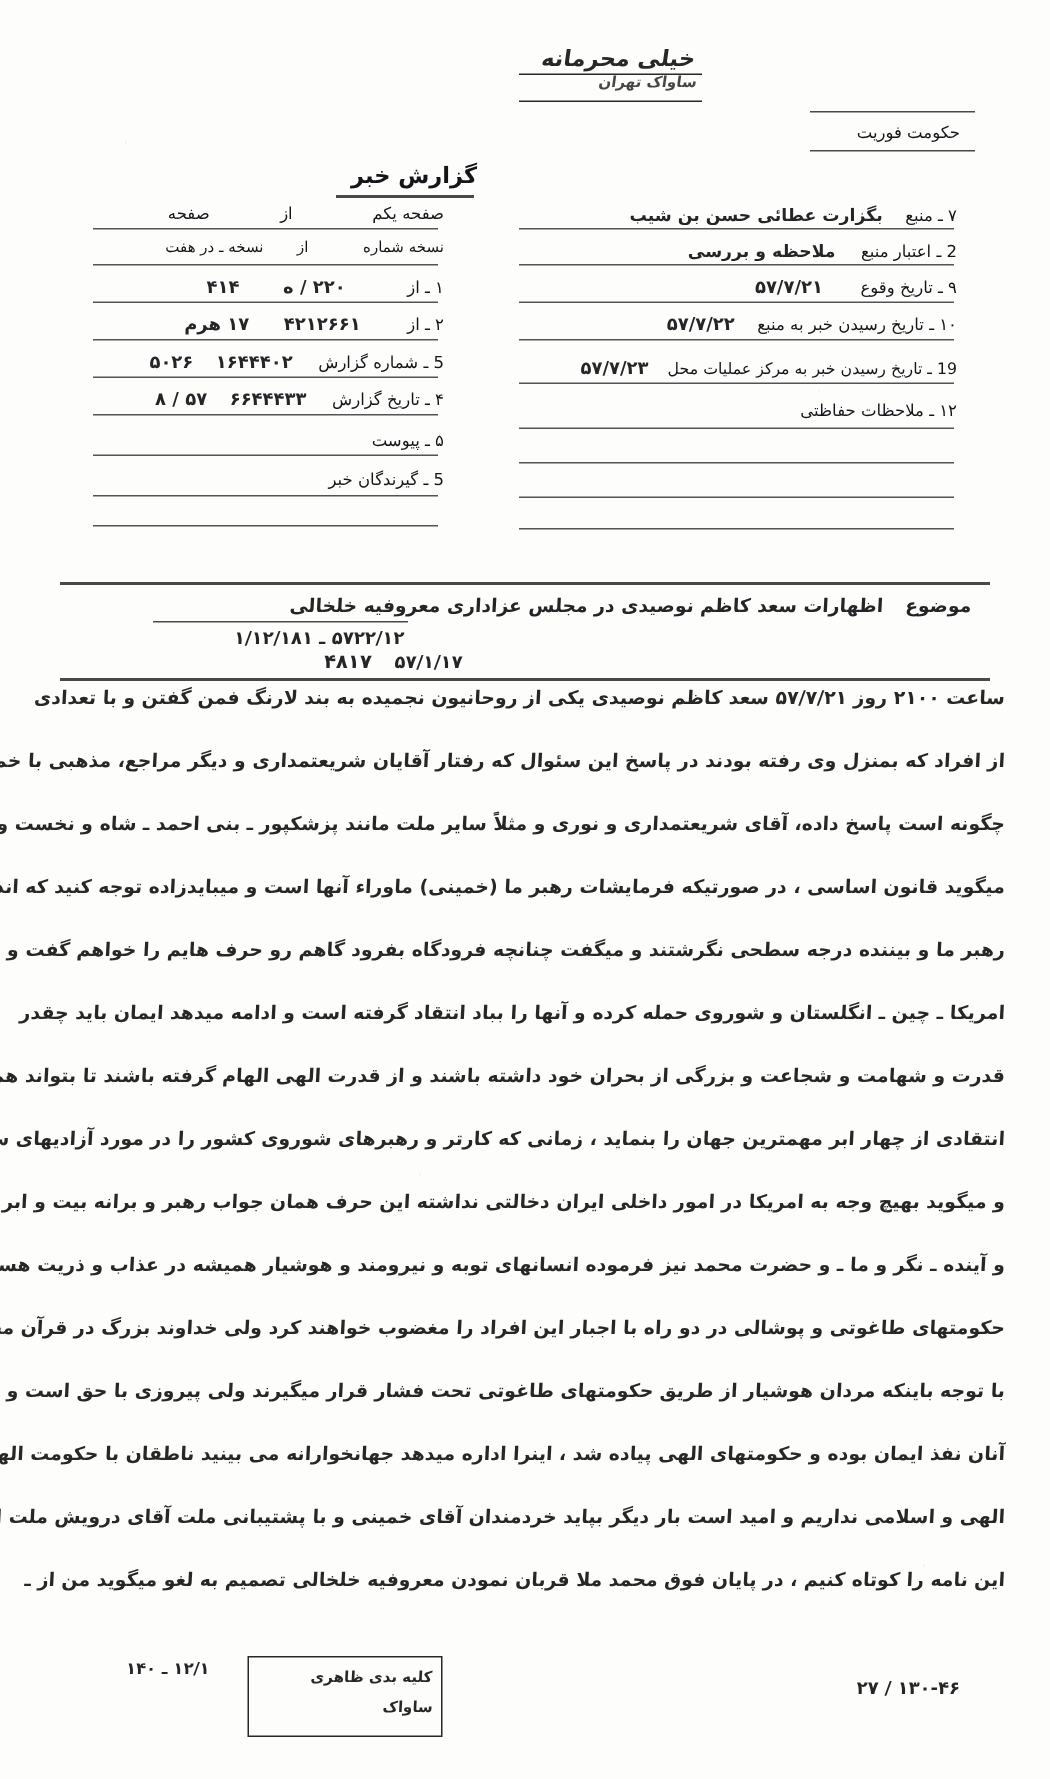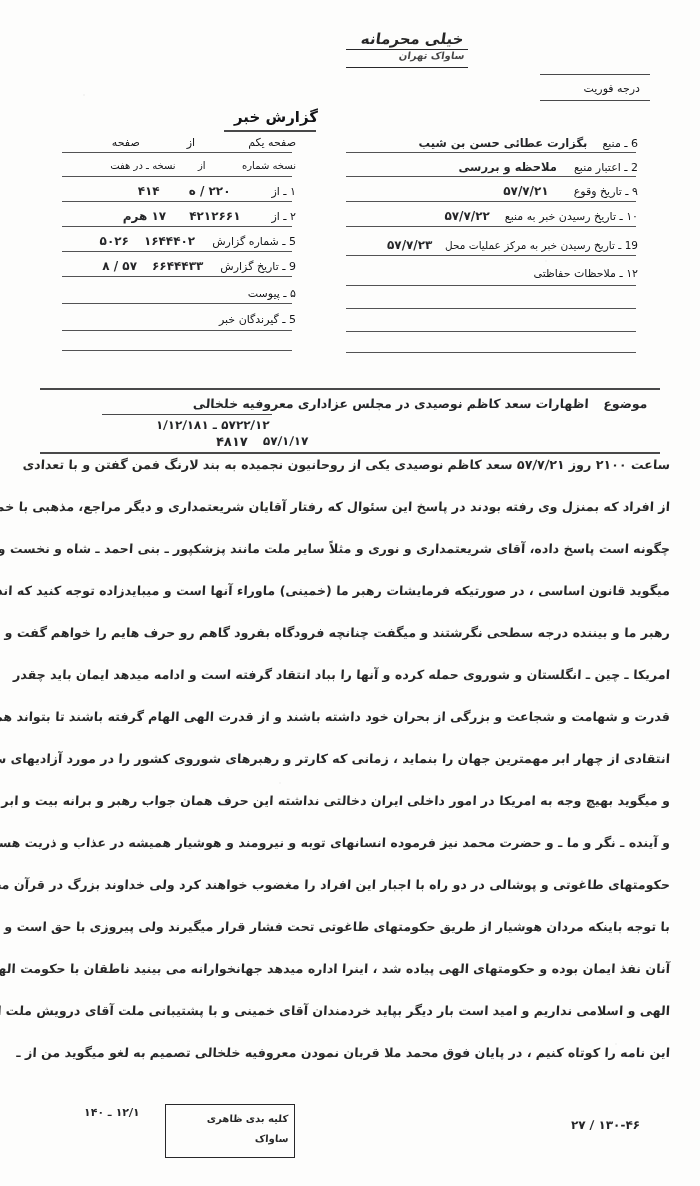--- a/index.html
+++ b/index.html
@@ -145,21 +145,21 @@
 <div class="page">
 
   <div class="box" id="stamp-top" style="border:none;">
     <div class="stamp-line s1 hand">خیلی محرمانه</div>
     <div class="stamp-rule" style="top:19px;"></div>
     <div class="stamp-line s2 hand">ساواک تهران</div>
     <div class="stamp-rule" style="top:37px;"></div>
   </div>
 
   <div class="rule" id="degree-rule"></div>
-  <div class="ink" id="degree-label">درجه فوریت</div>
+  <div class="ink" id="degree-label">حکومت فوریت</div>
   <div class="rule" id="degree-rule2"></div>
 
   <div class="ink" id="report-title">گزارش خبر</div>
   <div class="rule thick" id="title-underline"></div>
 
   <div class="ink" style="top:136px; right:404px; font-size:11px;">
     <span>صفحه یکم</span>
     <span style="display:inline-block;width:46px;"></span>
     <span>از</span>
     <span style="display:inline-block;width:40px;"></span>
@@ -197,37 +197,37 @@
   <div class="ink" style="top:234px; right:404px; font-size:11px;">
     <span>5 ـ شماره گزارش</span>
     <span style="display:inline-block;width:10px;"></span>
     <span class="hand meta-val">۱۶۴۴۴۰۲</span>
     <span style="display:inline-block;width:8px;"></span>
     <span class="hand meta-val">۵۰۲۶</span>
   </div>
   <div class="dotline" style="top:251px; right:408px; width:230px;"></div>
 
   <div class="ink" style="top:259px; right:404px; font-size:11px;">
-    <span>9 ـ تاریخ گزارش</span>
+    <span>۴ ـ تاریخ گزارش</span>
     <span style="display:inline-block;width:10px;"></span>
     <span class="hand meta-val">۶۶۴۴۴۳۳</span>
     <span style="display:inline-block;width:8px;"></span>
     <span class="hand meta-val">۵۷ / ۸</span>
   </div>
   <div class="dotline" style="top:276px; right:408px; width:230px;"></div>
 
   <div class="ink" style="top:287px; right:404px; font-size:11px;">۵ ـ پیوست</div>
   <div class="dotline" style="top:303px; right:408px; width:230px;"></div>
 
   <div class="ink" style="top:313px; right:404px; font-size:11px;">5 ـ گیرندگان خبر</div>
   <div class="dotline" style="top:330px; right:408px; width:230px;"></div>
   <div class="dotline" style="top:350px; right:408px; width:230px;"></div>
 
   <div class="ink" style="top:136px; right:62px; font-size:11px;">
-    <span>6 ـ منبع</span>
+    <span>۷ ـ منبع</span>
     <span style="display:inline-block;width:8px;"></span>
     <span class="hand" style="font-size:11.5px;">بگزارت عطائی حسن بن شیب</span>
   </div>
   <div class="dotline" style="top:152px; right:64px; width:290px;"></div>
 
   <div class="ink" style="top:160px; right:62px; font-size:11px;">
     <span>2 ـ اعتبار منبع</span>
     <span style="display:inline-block;width:10px;"></span>
     <span class="hand" style="font-size:11.5px;">ملاحظه و بررسی</span>
   </div>

